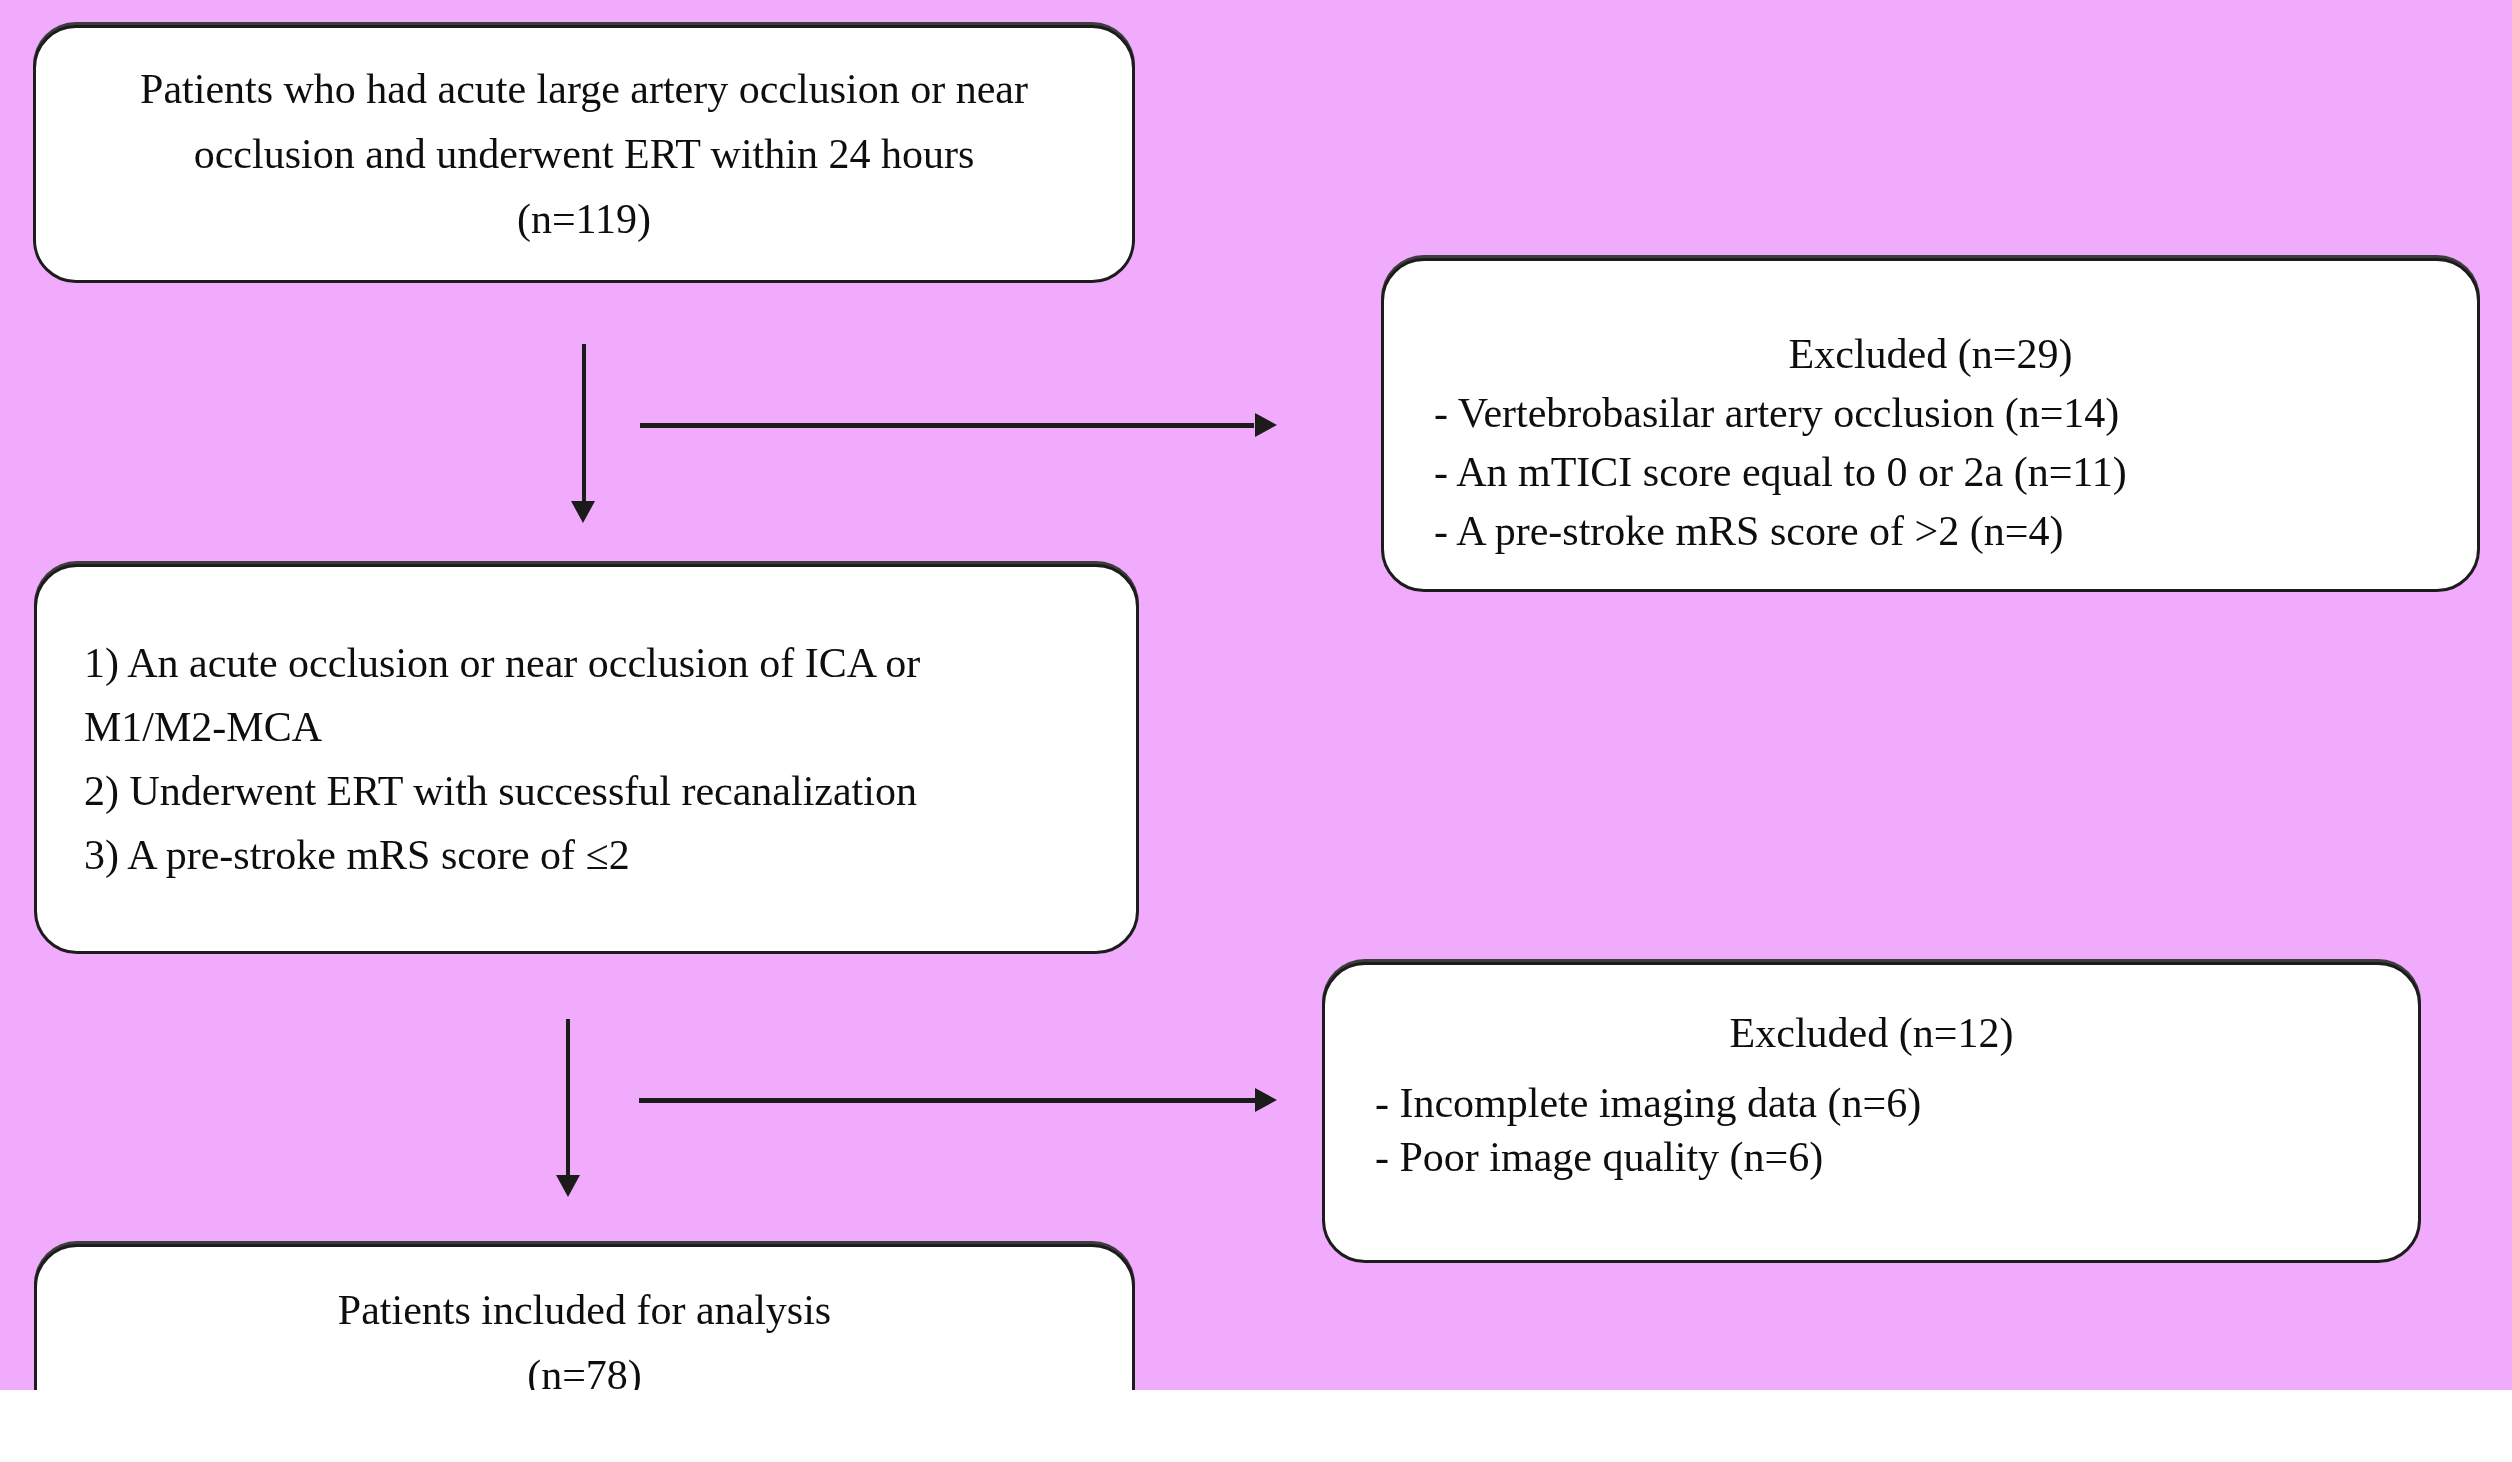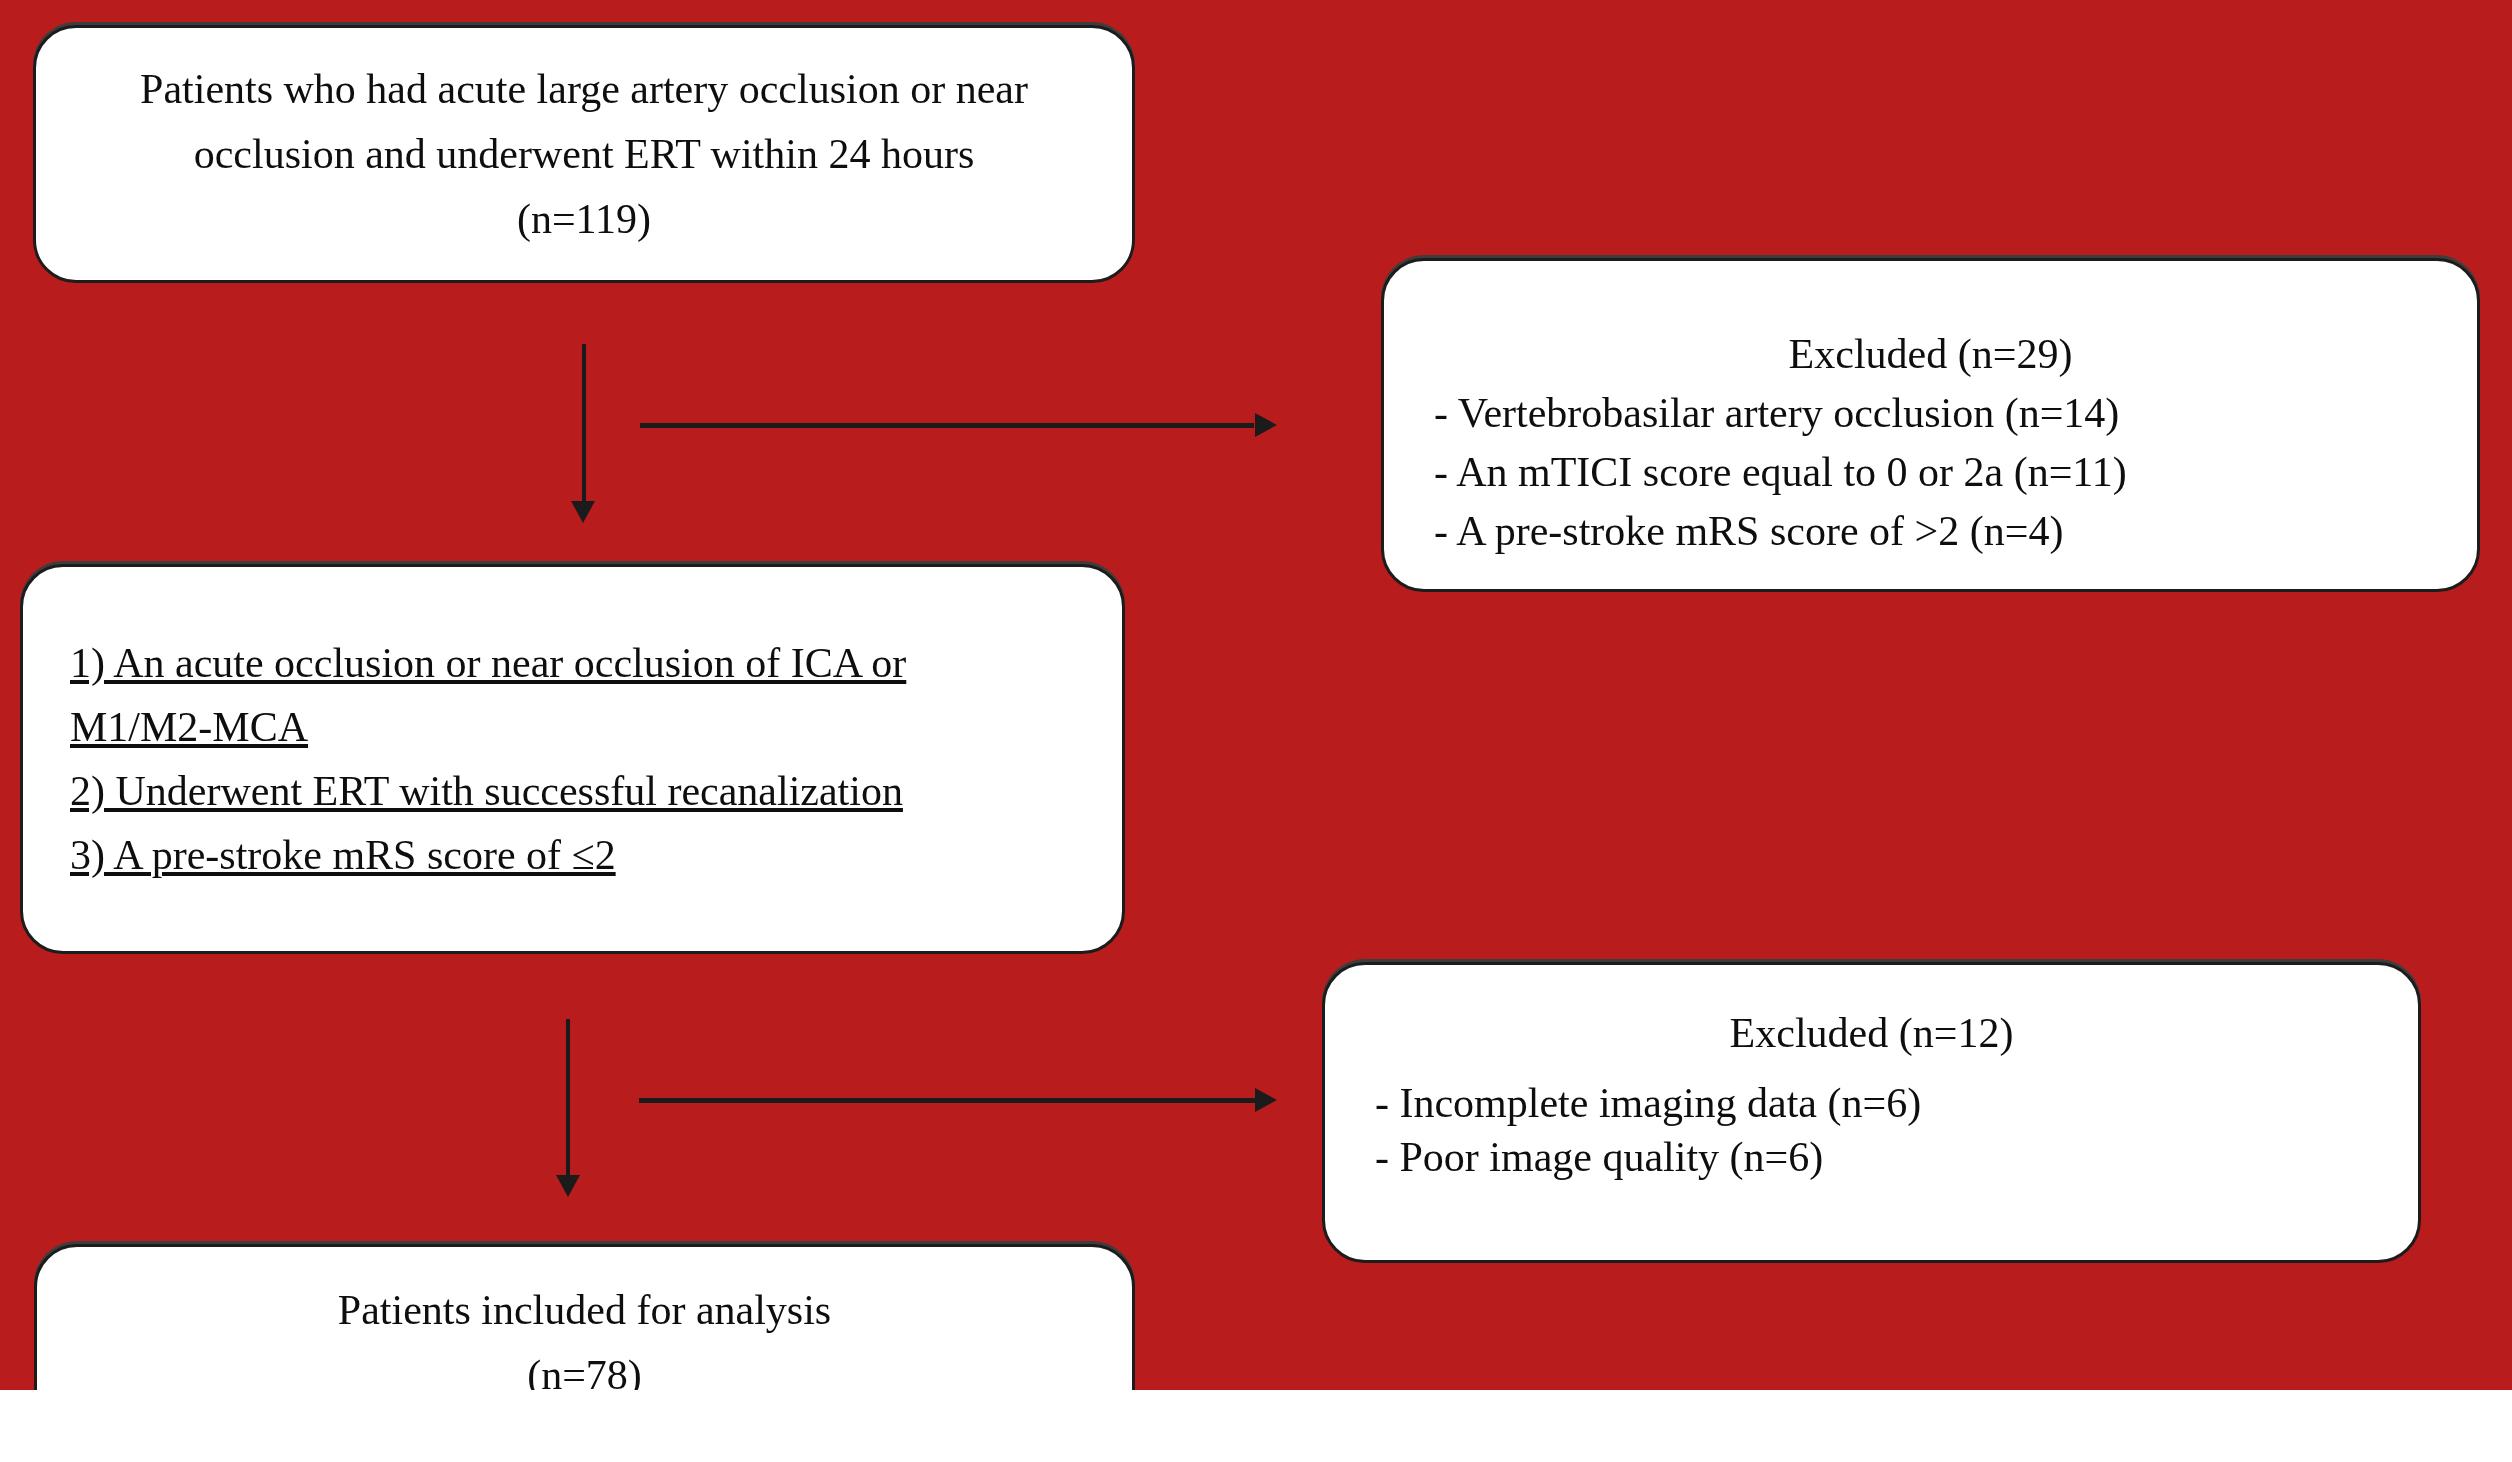--- a/index.html
+++ b/index.html
@@ -4,21 +4,21 @@
 <style>
   html, body {
     margin: 0;
     padding: 0;
     background: #ffffff;
   }
   #canvas {
     position: relative;
     width: 2512px;
     height: 1390px;
-    background: #b91c1c;
+    background: #f0abfc;
     font-family: "Liberation Serif", "DejaVu Serif", serif;
     color: #0e0e0e;
     overflow: hidden;
   }
   .box {
     position: absolute;
     box-sizing: border-box;
     background: #ffffff;
     border: 3.1px solid #1c1c1c;
     border-radius: 43px;
@@ -29,22 +29,22 @@
     font-size: 42px;
     line-height: 65px;
   }
   .ln { white-space: nowrap; }
   .center-text { text-align: center; }
 
   
   #box-screened  { left: 33px;   top: 25px;   width: 1102px; height: 258px; }
   #box-excluded-1{ left: 1381px; top: 258px;  width: 1099px; height: 334px;
                    line-height: 59px; padding-top: 23px; }
-  #box-eligible  { left: 20px;   top: 564px;  width: 1105px; height: 390px;
-                   line-height: 64px; text-decoration: underline; }
+  #box-eligible  { left: 34px;   top: 564px;  width: 1105px; height: 390px;
+                   line-height: 64px; }
   #box-excluded-2{ left: 1322px; top: 962px; width: 1099px; height: 301px;
                    line-height: 54px; padding-bottom: 47px; gap: 16px; }
   #box-included  { left: 34px;   top: 1244px; width: 1101px; height: 198px; }
 
   .box-title { text-align: center; white-space: nowrap; margin-top: 12px; }
   .bullet-list { padding-left: 50px; text-align: left; }
   #box-eligible .criteria-list { padding-left: 47px; padding-right: 31px; text-align: left; }
 
   
   .arrow-line { position: absolute; background: #1b1b1b; }

